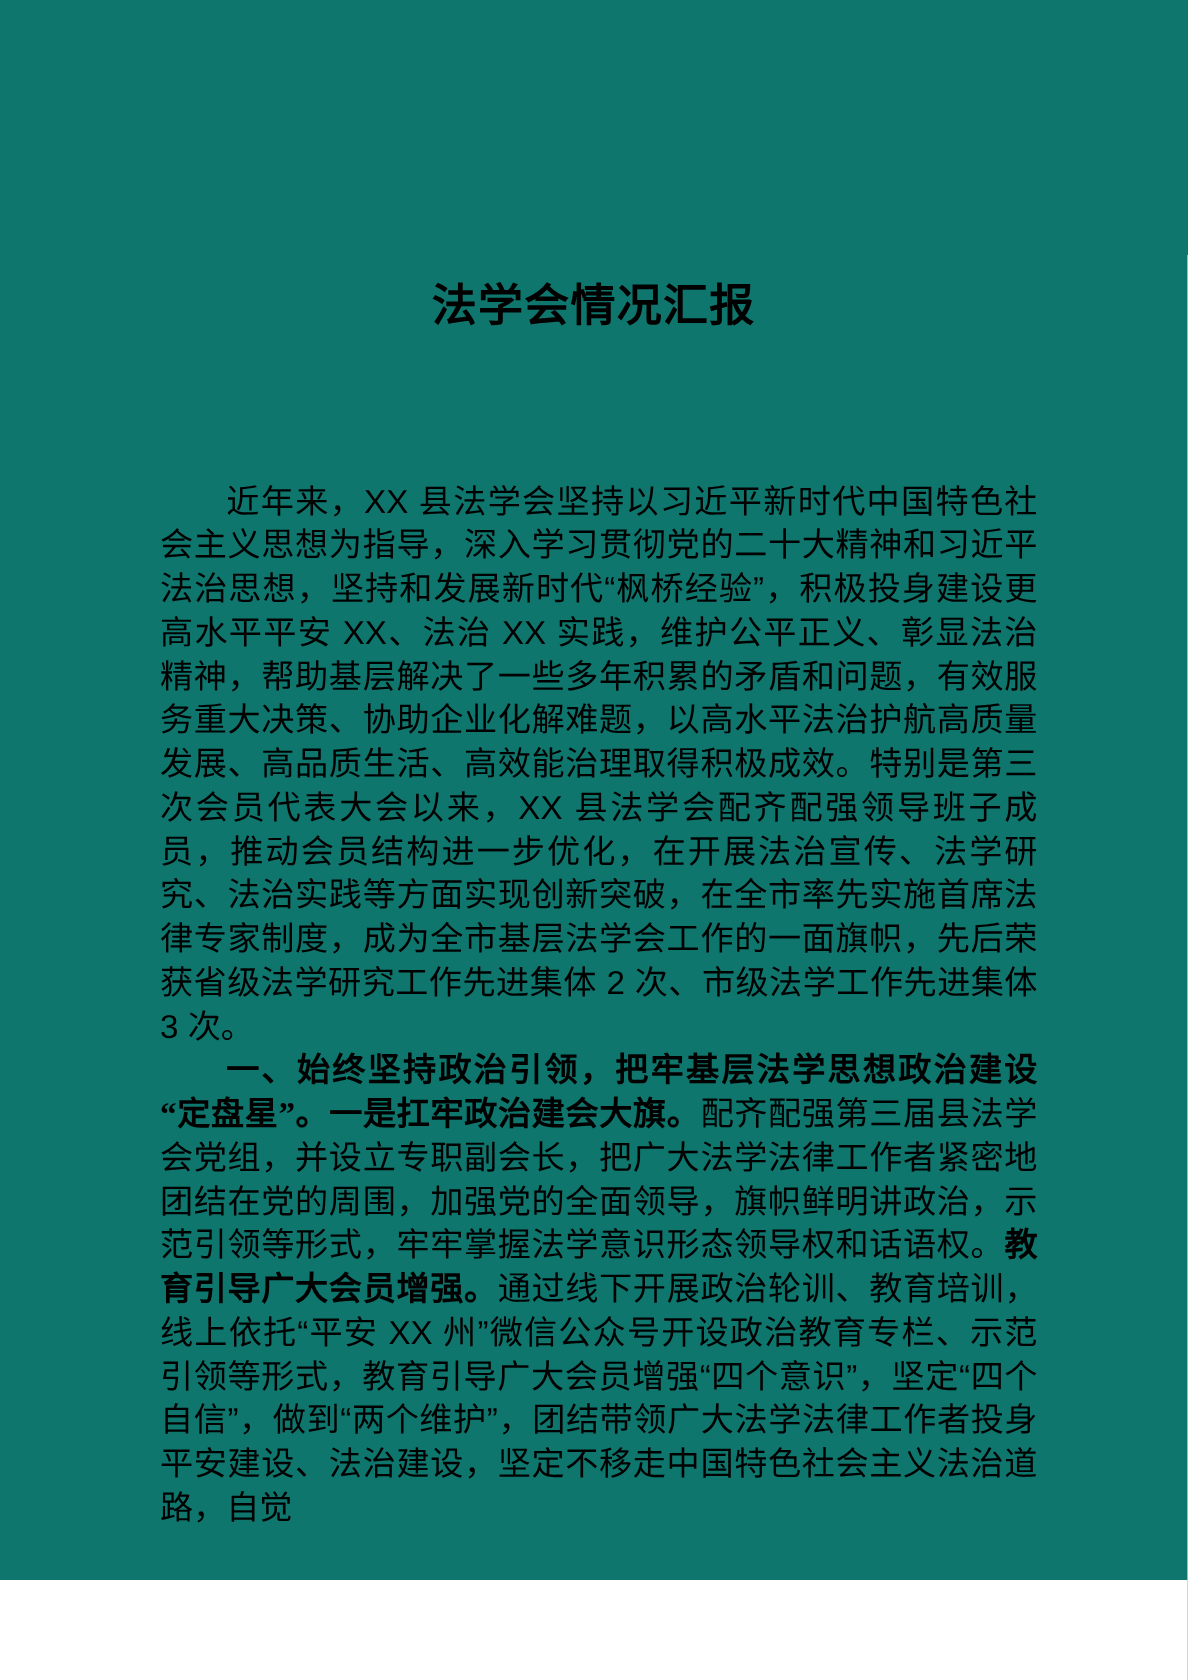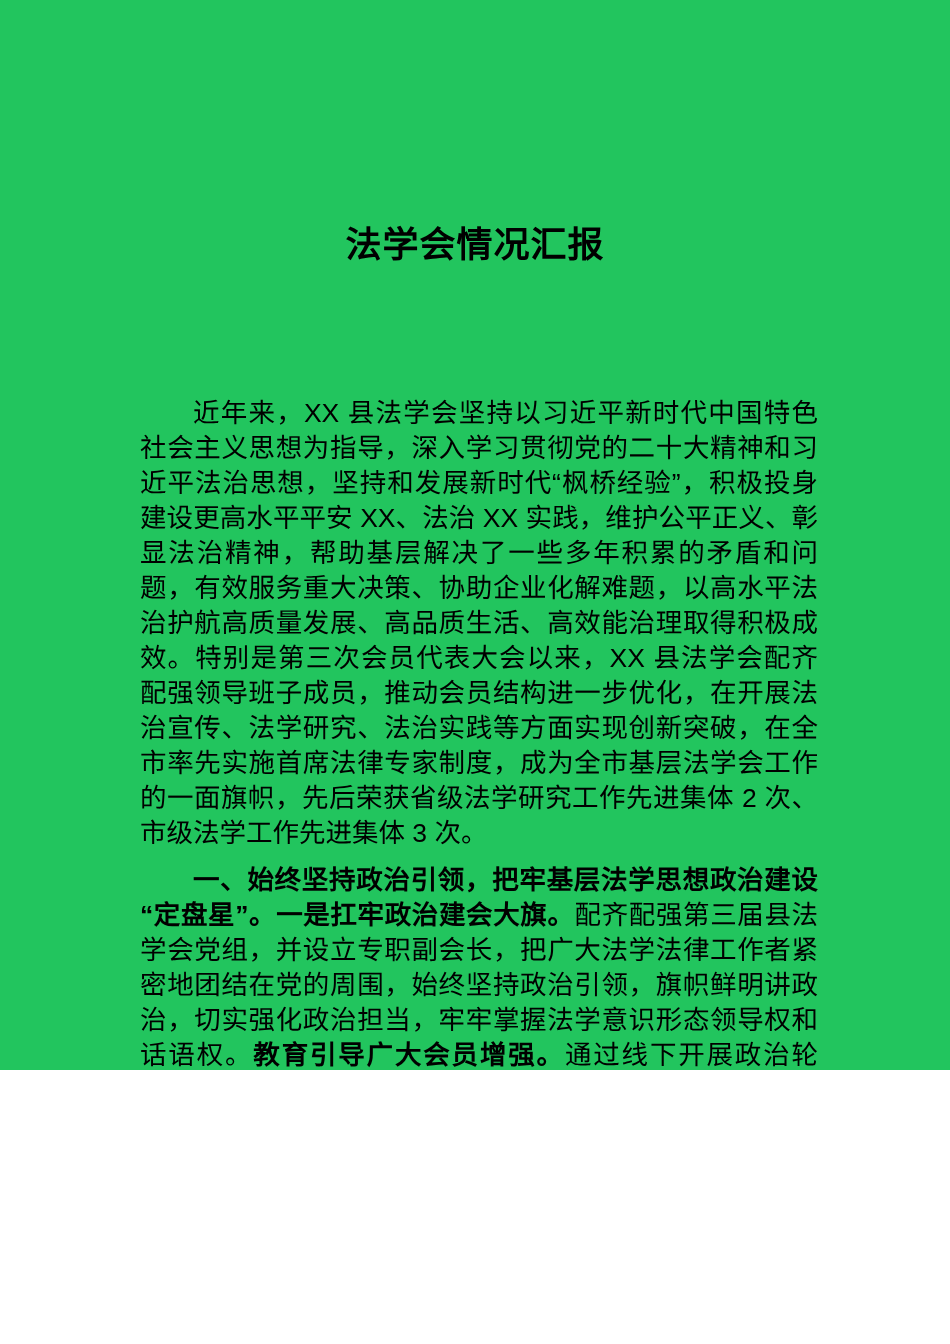--- a/index.html
+++ b/index.html
@@ -12,22 +12,22 @@
     width: 950px;
     height: 1344px;
     font-family: "Liberation Sans", "DejaVu Sans", sans-serif;
     color: #000000;
     -webkit-font-smoothing: antialiased;
   }
 
   .page {
     position: relative;
     width: 950px;
-    height: 1070px;
-    background: #22c55e;
+    height: 1264px;
+    background: #0f766e;
     box-sizing: border-box;
     overflow: hidden;
   }
 
   .doc-title {
     position: absolute;
     top: 198px;
     left: 0;
     width: 950px;
     text-align: center;
@@ -39,49 +39,50 @@
   }
 
   .body-block {
     position: absolute;
     top: 384px;
     left: 128px;
     width: 702px;
   }
 
   .para {
-    margin: 12px;
+    margin: 0;
     font-size: 26.5px;
     line-height: 35px;
     text-align: justify;
     text-justify: inter-ideograph;
     text-indent: 2em;
     letter-spacing: 0px;
     word-break: break-all;
   }
 
   .para + .para {
     margin-top: 0;
   }
 
   .para b,
   .para .bold {
     font-weight: 700;
+    font-family: Liberation Serif, serif;
   }
 </style>
 </head>
 <body>
 
 <div class="page">
 
   <h1 class="doc-title">法学会情况汇报</h1>
 
   <div class="body-block">
 
     <p class="para">近年来，XX 县法学会坚持以习近平新时代中国特色社会主义思想为指导，深入学习贯彻党的二十大精神和习近平法治思想，坚持和发展新时代“枫桥经验”，积极投身建设更高水平平安 XX、法治 XX 实践，维护公平正义、彰显法治精神，帮助基层解决了一些多年积累的矛盾和问题，有效服务重大决策、协助企业化解难题，以高水平法治护航高质量发展、高品质生活、高效能治理取得积极成效。特别是第三次会员代表大会以来，XX 县法学会配齐配强领导班子成员，推动会员结构进一步优化，在开展法治宣传、法学研究、法治实践等方面实现创新突破，在全市率先实施首席法律专家制度，成为全市基层法学会工作的一面旗帜，先后荣获省级法学研究工作先进集体 2 次、市级法学工作先进集体 3 次。</p>
 
     <p class="para">
-      <b class="bold">一、始终坚持政治引领，把牢基层法学思想政治建设“定盘星”。一是扛牢政治建会大旗。</b><span>配齐配强第三届县法学会党组，并设立专职副会长，把广大法学法律工作者紧密地团结在党的周围，始终坚持政治引领，旗帜鲜明讲政治，切实强化政治担当，牢牢掌握法学意识形态领导权和话语权。</span><b class="bold">教育引导广大会员增强。</b><span>通过线下开展政治轮训、教育培训，线上依托“平安 XX 州”微信公众号开设政治教育专栏、示范引领等形式，教育引导广大会员增强“四个意识”，坚定“四个自信”，做到“两个维护”，团结带领广大法学法律工作者投身平安建设、法治建设，坚定不移走中国特色社会主义法治道路，自觉</span>
+      <b class="bold">一、始终坚持政治引领，把牢基层法学思想政治建设“定盘星”。一是扛牢政治建会大旗。</b><span>配齐配强第三届县法学会党组，并设立专职副会长，把广大法学法律工作者紧密地团结在党的周围，加强党的全面领导，旗帜鲜明讲政治，示范引领等形式，牢牢掌握法学意识形态领导权和话语权。</span><b class="bold">教育引导广大会员增强。</b><span>通过线下开展政治轮训、教育培训，线上依托“平安 XX 州”微信公众号开设政治教育专栏、示范引领等形式，教育引导广大会员增强“四个意识”，坚定“四个自信”，做到“两个维护”，团结带领广大法学法律工作者投身平安建设、法治建设，坚定不移走中国特色社会主义法治道路，自觉</span>
     </p>
 
   </div>
 
 </div>
 
 </body></html>

